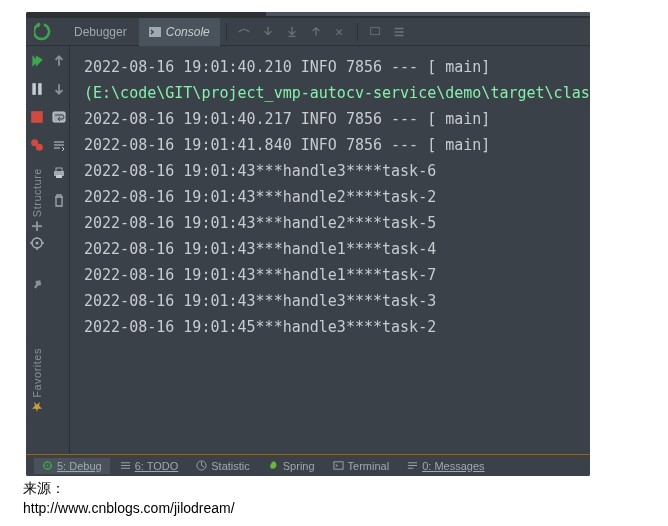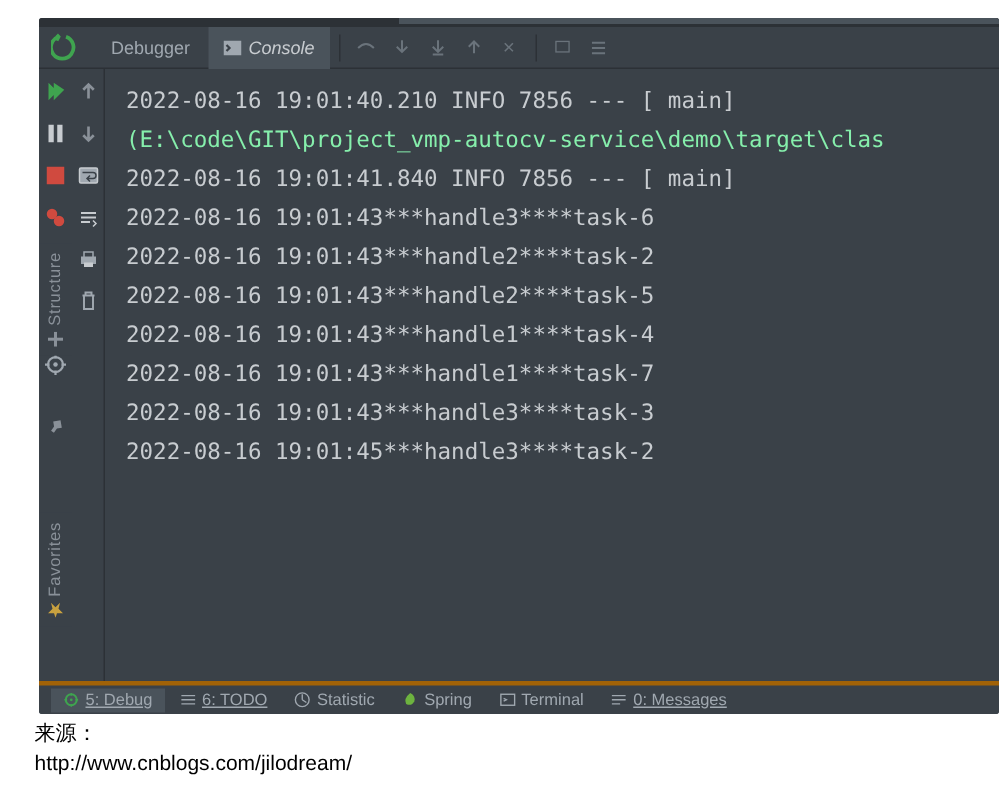--- a/index.html
+++ b/index.html
@@ -1,18 +1,18 @@
 <!DOCTYPE html>
 <html><head>
 <meta charset="utf-8">
 <style>
   * { margin: 0; padding: 0; box-sizing: border-box; }
   body { font-family: "Segoe UI", sans-serif; background: #fff; width: 668px; height: 526px; }
   .ide {
-    position: absolute; left: 26px; top: 12px; width: 640px; height: 464px;
+    position: absolute; left: 26px; top: 12px; width: 564px; height: 464px;
     background: #3a4148; overflow: hidden; border-radius: 2px;
   }
   .top-border { height: 6px; background: #2c3136; }
   .top-cut {
     position: absolute; top: 0; left: 240px; right: 0; height: 4px;
     background: #4a535b;
   }
   .toolbar {
     height: 28px; background: #3a4148; display: flex; align-items: center;
     padding-left: 8px; gap: 2px; border-bottom: 1px solid #2c3136;
@@ -53,21 +53,21 @@
 
   .console {
     flex: 1; background: #3a4148; overflow: hidden; padding: 8px 0 0 14px;
     font-family: "Consolas", monospace; font-size: 15px; line-height: 26px;
     color: #c8ccd0; white-space: nowrap;
   }
   .console .path { color: #86efac; }
   .log-main { color: #c8ccd0; }
   .statusbar {
     position: absolute; bottom: 0; left: 0; right: 0; height: 22px;
-    background: #3a4148; border-top: 3px solid #a16207;
+    background: #3a4148; border-top: 1px solid #a16207;
     display: flex; align-items: center; gap: 2px; padding-left: 8px;
     font-size: 11px; color: #a0a8b0;
   }
   .sb-item { padding: 2px 8px; display: flex; align-items: center; gap: 4px; cursor: pointer; }
   .sb-item.active { background: #4a535b; }
   .sb-item u { text-decoration: underline; }
 
   .caption { position: absolute; left: 23px; top: 478px; font-size: 14px; color: #000; line-height: 20px; }
 </style>
 </head>
@@ -221,20 +221,21 @@
       <div class="gic">
           <svg viewBox="0 0 12 14">
             <path d="M2 3 L10 3 M4 3 L4 1 L8 1 L8 3 M3 3 L3 12 L9 12 L9 3" stroke="#a0a8b0" fill="none" stroke-width="1.3"></path>
           </svg>
         </div>
     </div>
 
     <div class="console">
       <div class="log-main">2022-08-16 19:01:40.210  INFO 7856 --- [           main]</div>
       <div class="path"> (E:\code\GIT\project_vmp-autocv-service\demo\target\clas</div>
+      <div class="log-main">2022-08-16 19:01:40.217  INFO 7856 --- [           main]</div>
       <div class="log-main">2022-08-16 19:01:41.840  INFO 7856 --- [           main]</div>
       <div>2022-08-16 19:01:43***handle3****task-6</div>
       <div>2022-08-16 19:01:43***handle2****task-2</div>
       <div>2022-08-16 19:01:43***handle2****task-5</div>
       <div>2022-08-16 19:01:43***handle1****task-4</div>
       <div>2022-08-16 19:01:43***handle1****task-7</div>
       <div>2022-08-16 19:01:43***handle3****task-3</div>
       <div>2022-08-16 19:01:45***handle3****task-2</div>
     </div>
   </div>

